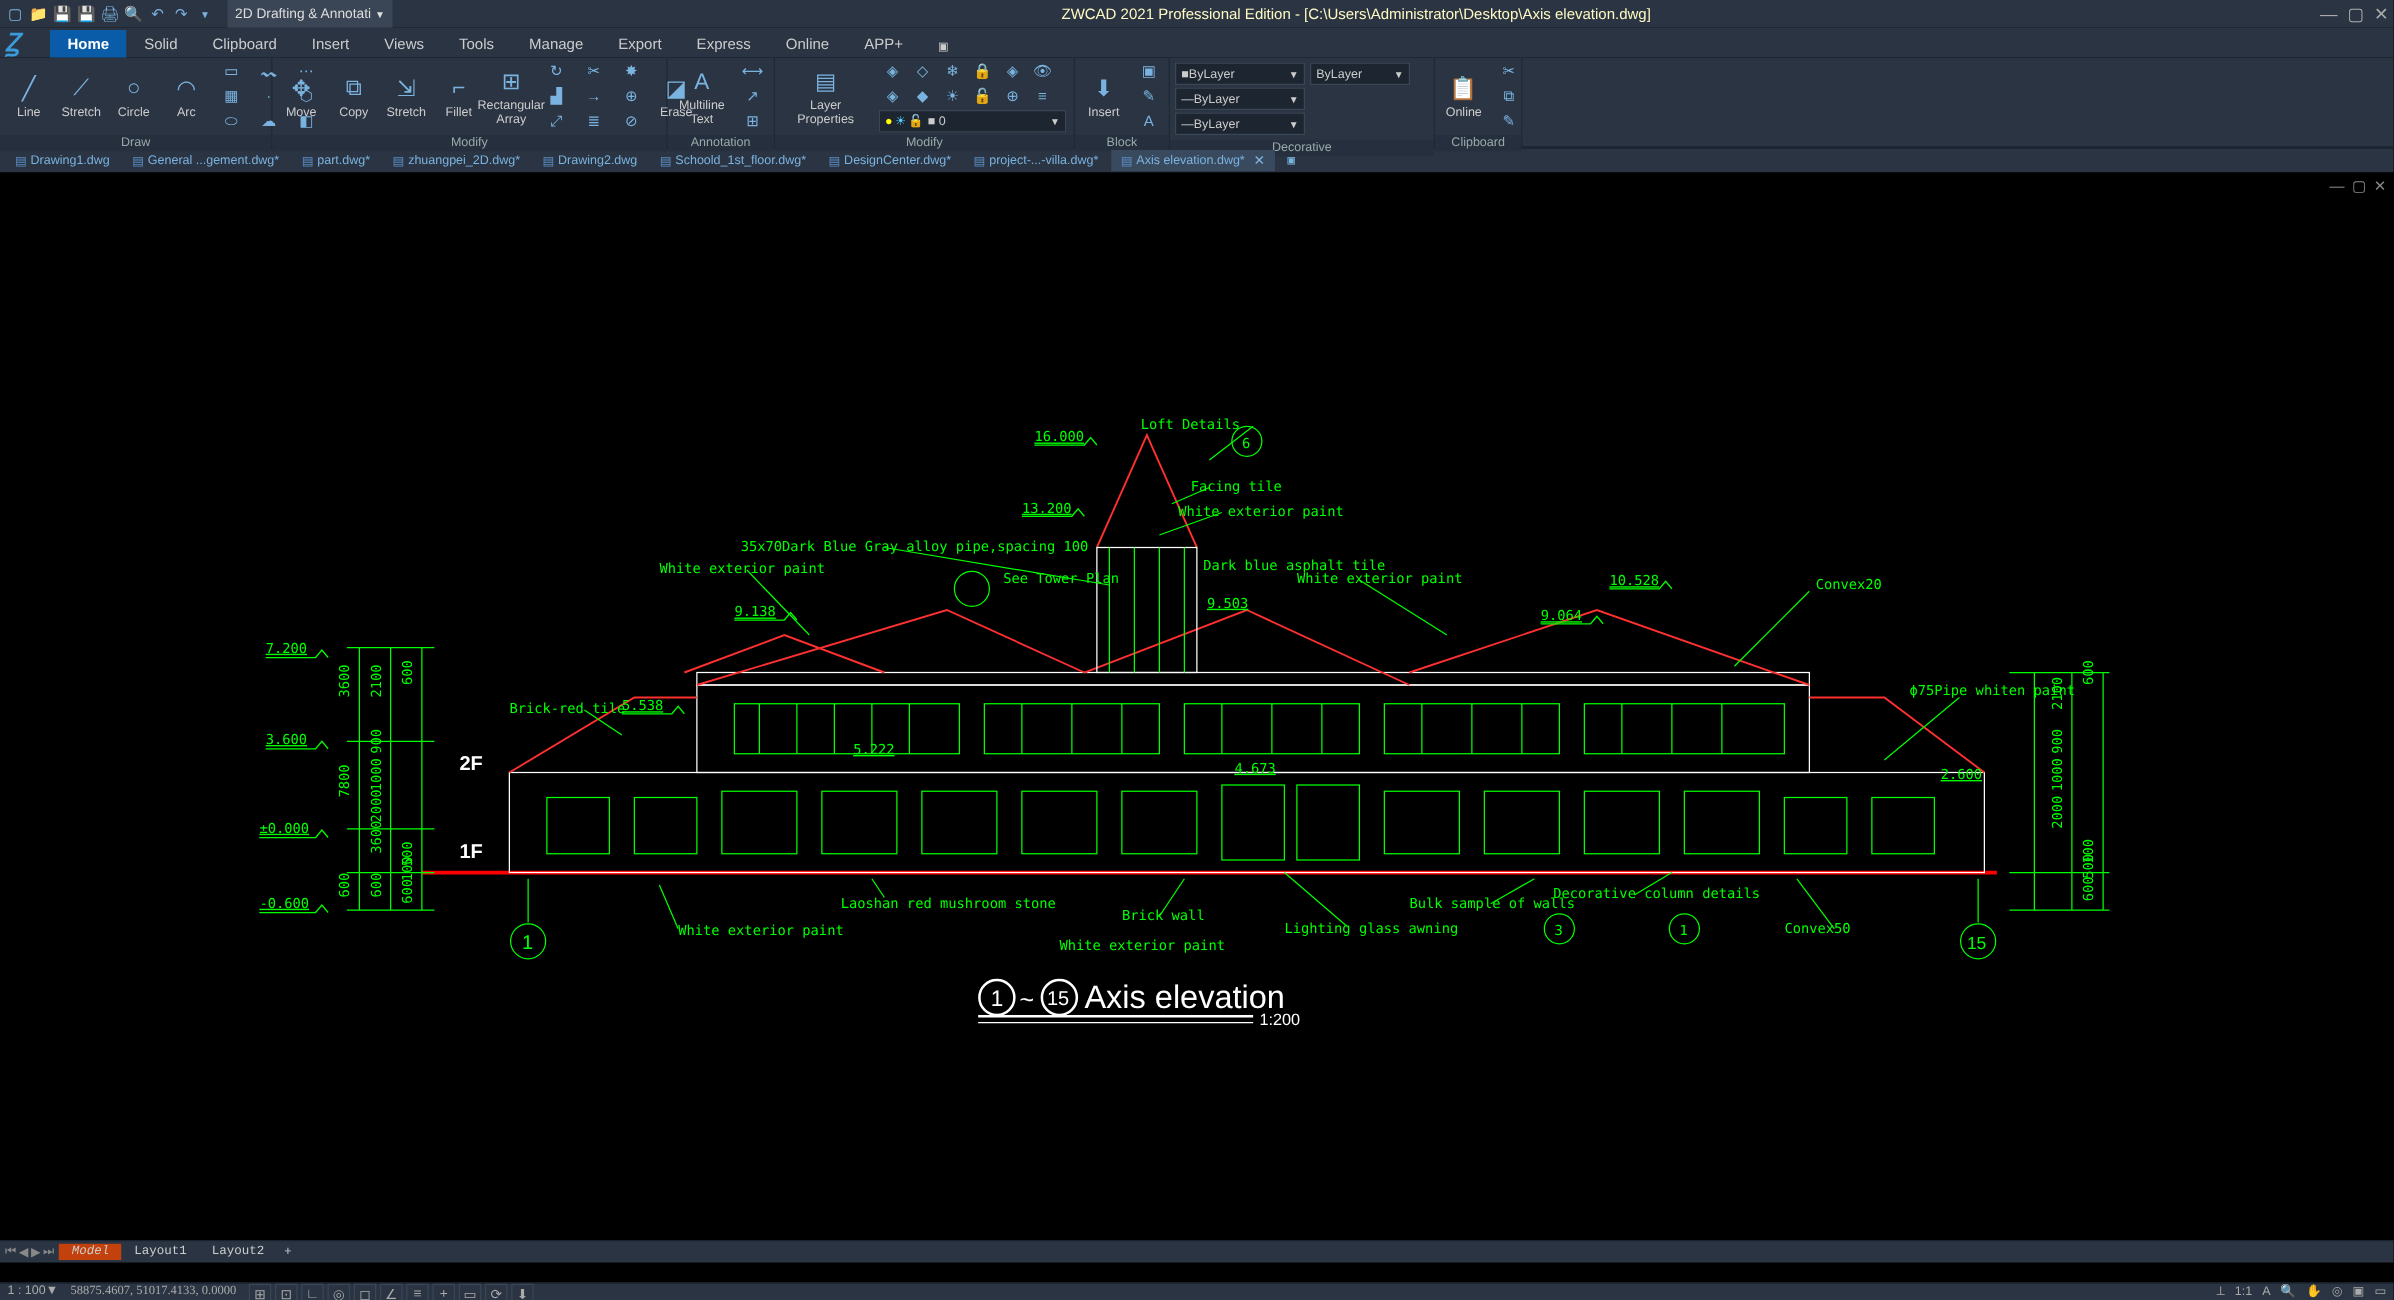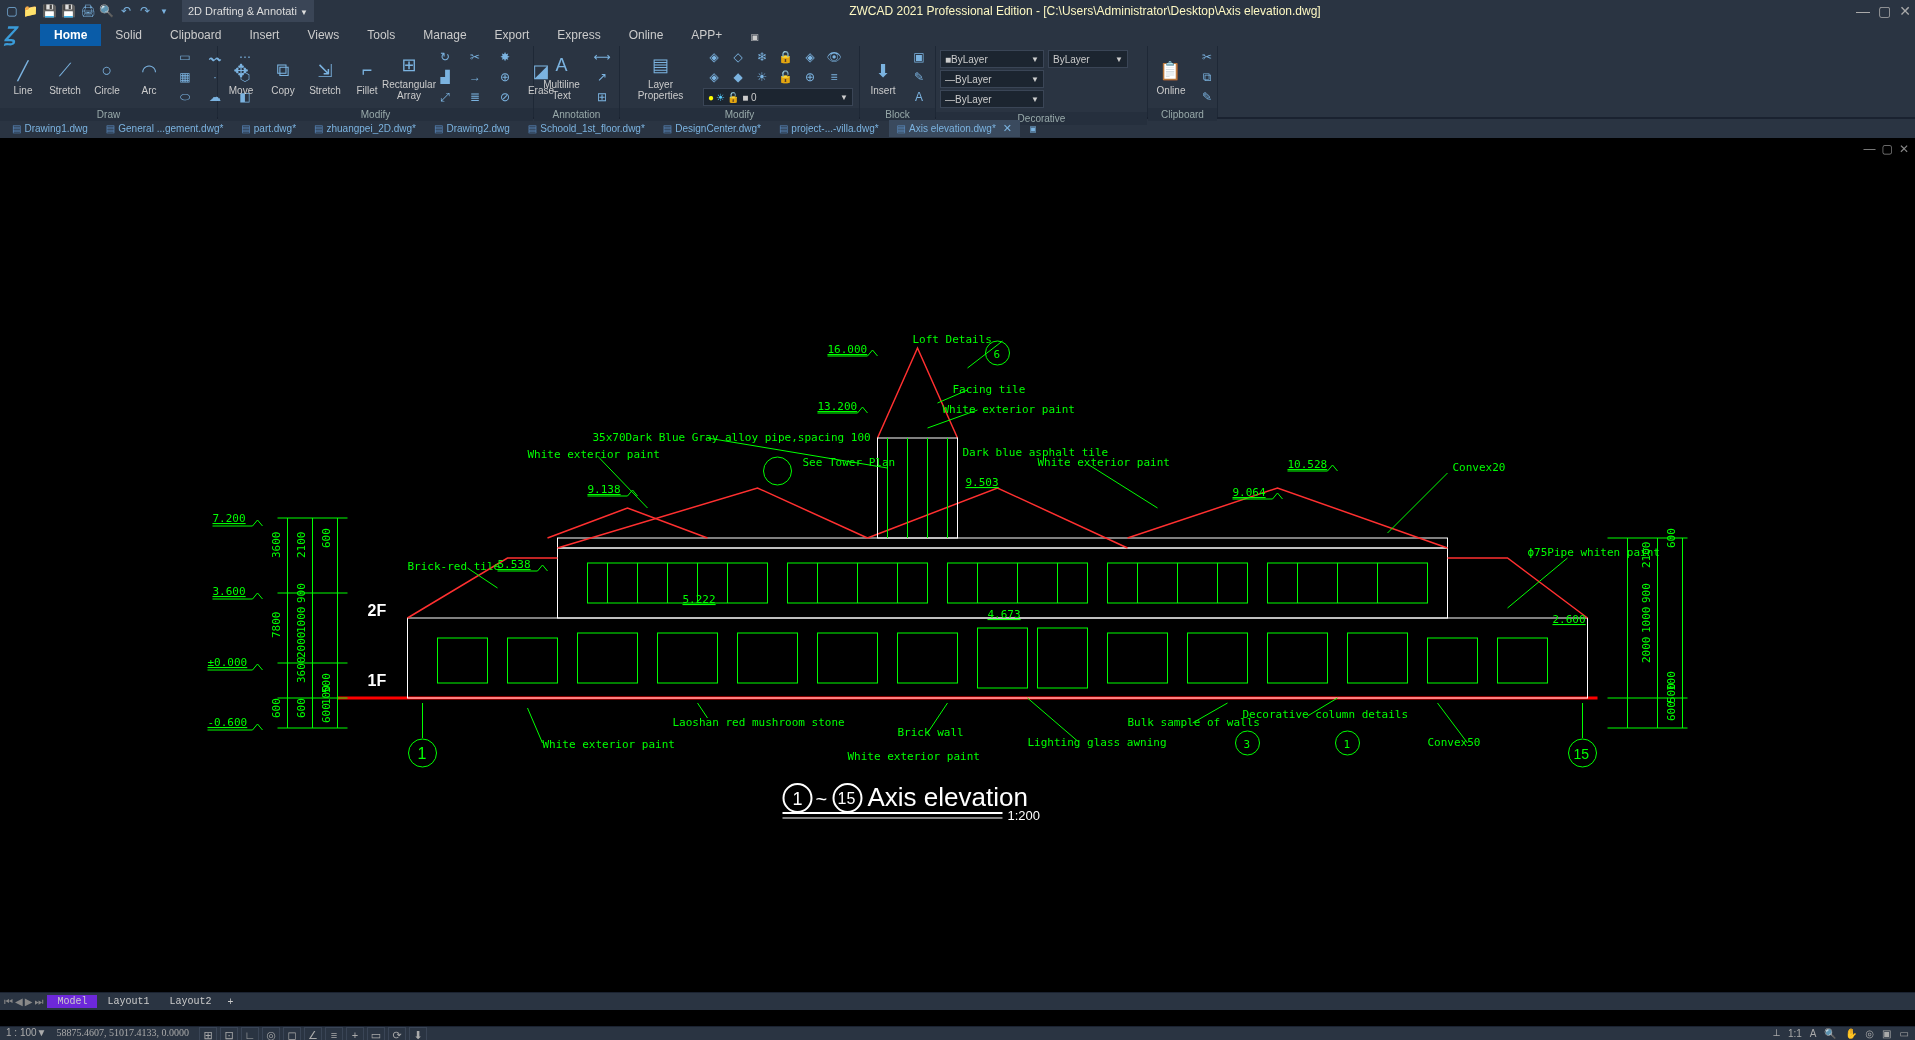--- a/index.html
+++ b/index.html
@@ -43,21 +43,21 @@
 
 .canvas-wrap { position:relative; width:100%; height:854px; background:#000; }
 .canvas-ctl { position:absolute; top:4px; right:6px; display:flex; gap:6px; font-size:12px; color:#888; }
 svg.cad { width:100%; height:100%; display:block; }
 
 
 .laytabs { height:18px; background:#2a3442; display:flex; align-items:center; font-size:10px; border-top:1px solid #1a2230; }
 .laytabs .nav { display:flex; gap:2px; padding:0 4px; color:#888; }
 .laytabs .nav span { cursor:pointer; }
 .laytabs .lt { padding:1px 10px; color:#ccc; cursor:pointer; font-family:"Courier New",monospace; }
-.laytabs .lt.active { background:#6d28d9; }
+.laytabs .lt.active { background:#c2410c;font-style:italic; }
 
 
 .status { height:22px; background:#2a3442; display:flex; align-items:flex-start; font-size:10px; color:#aaa; padding:0 6px; gap:10px; border-top:1px solid #1a2230;margin-top:16px; }
 .status .coords { font-family:Liberation Serif, serif; }
 .status .togs { display:flex; gap:3px; }
 .status .tog { width:18px; height:16px; border:1px solid #3a4556; display:flex; align-items:center; justify-content:center; font-size:11px; cursor:pointer; }
 .status .right { margin-left:auto; display:flex; gap:8px; align-items:center; }
 
 </style>
 </head>

